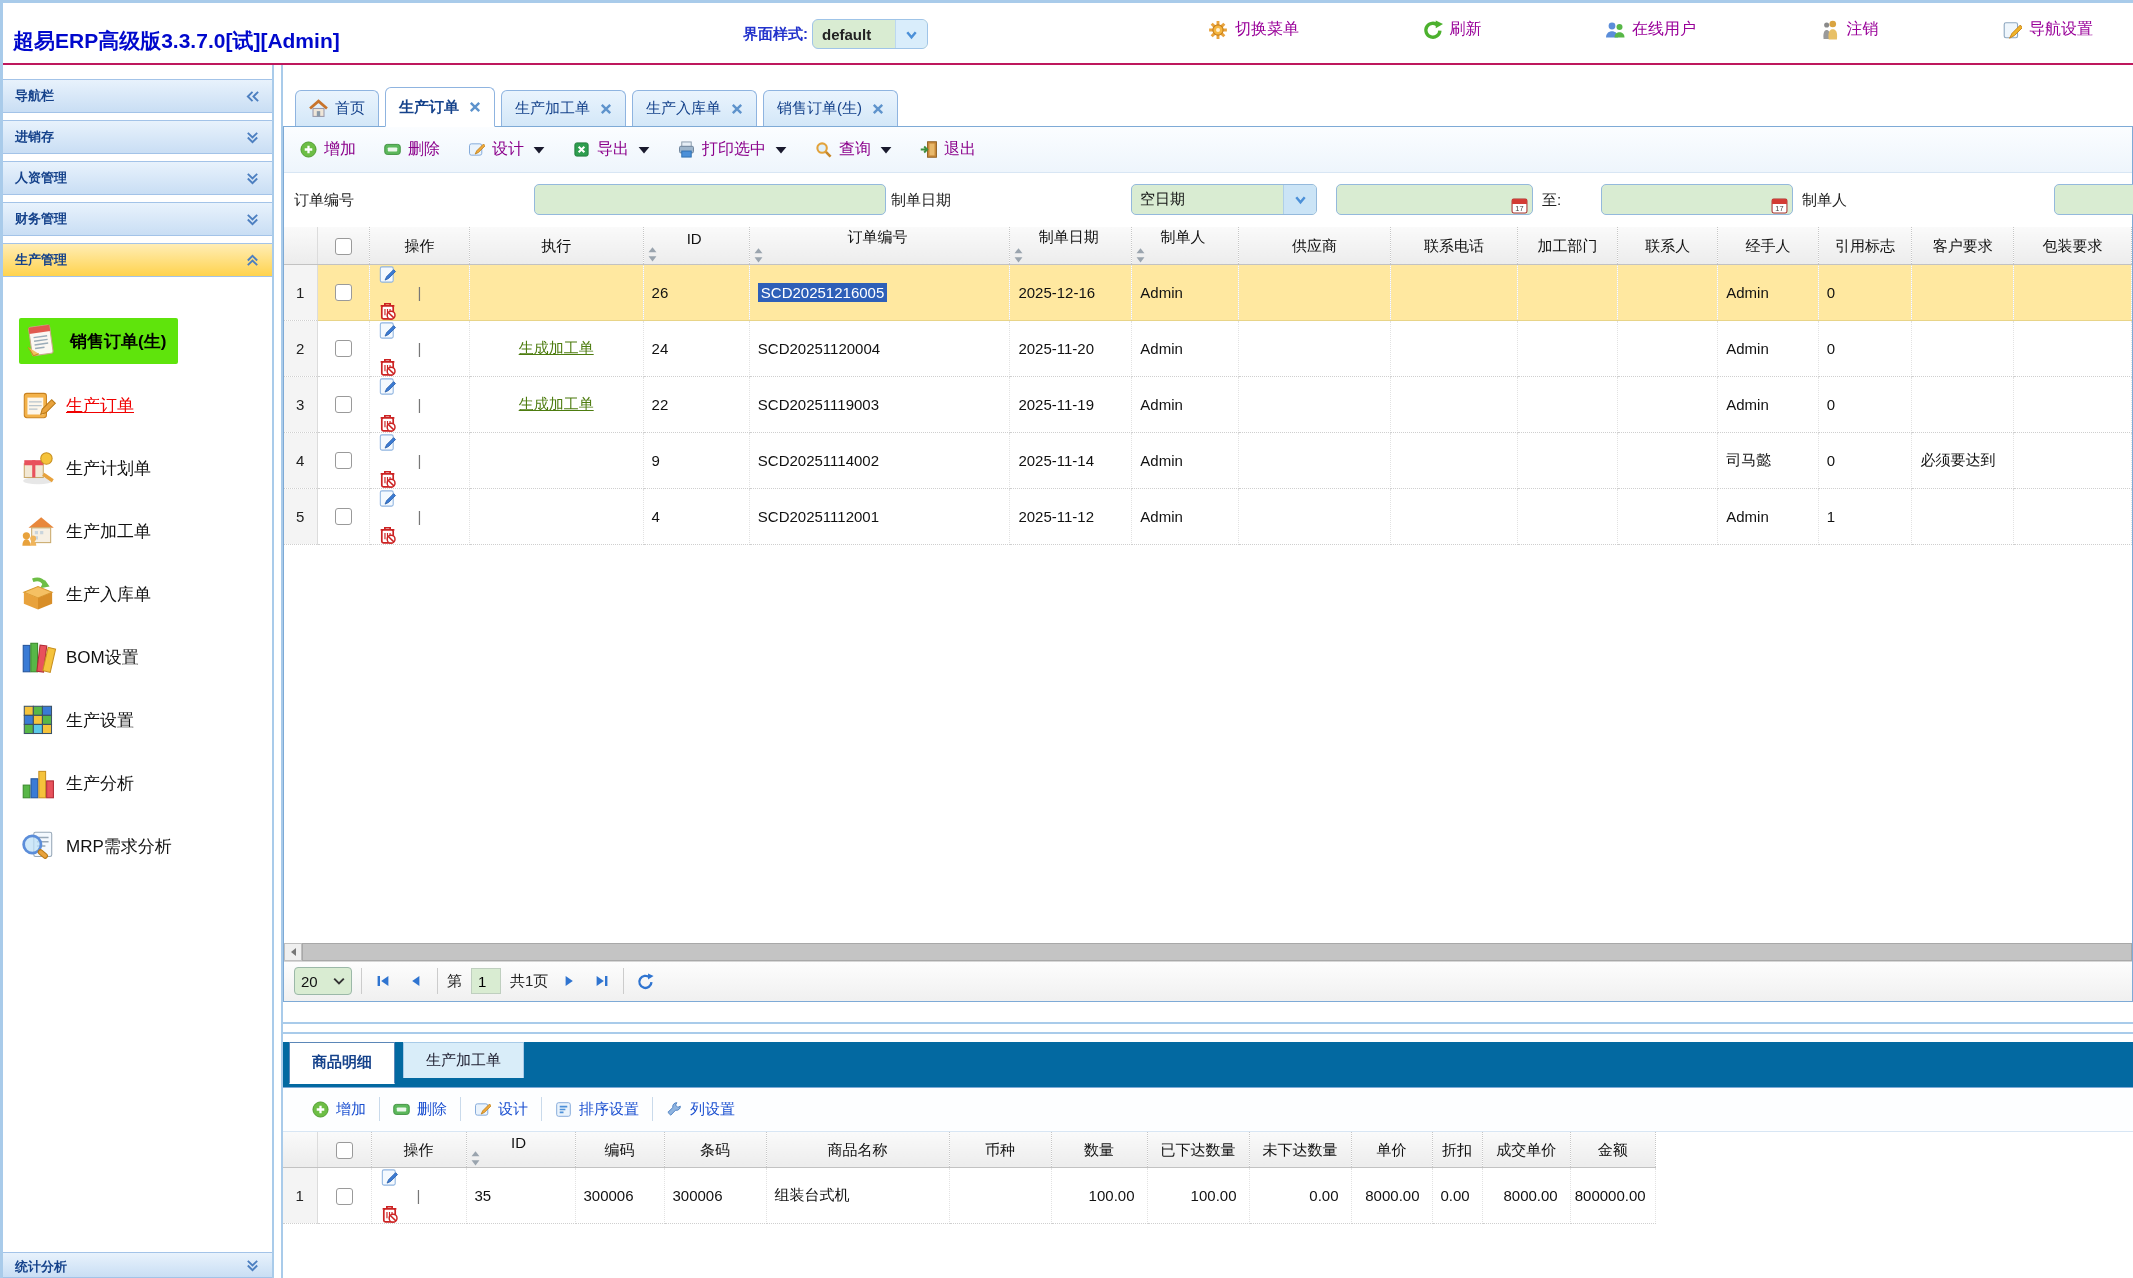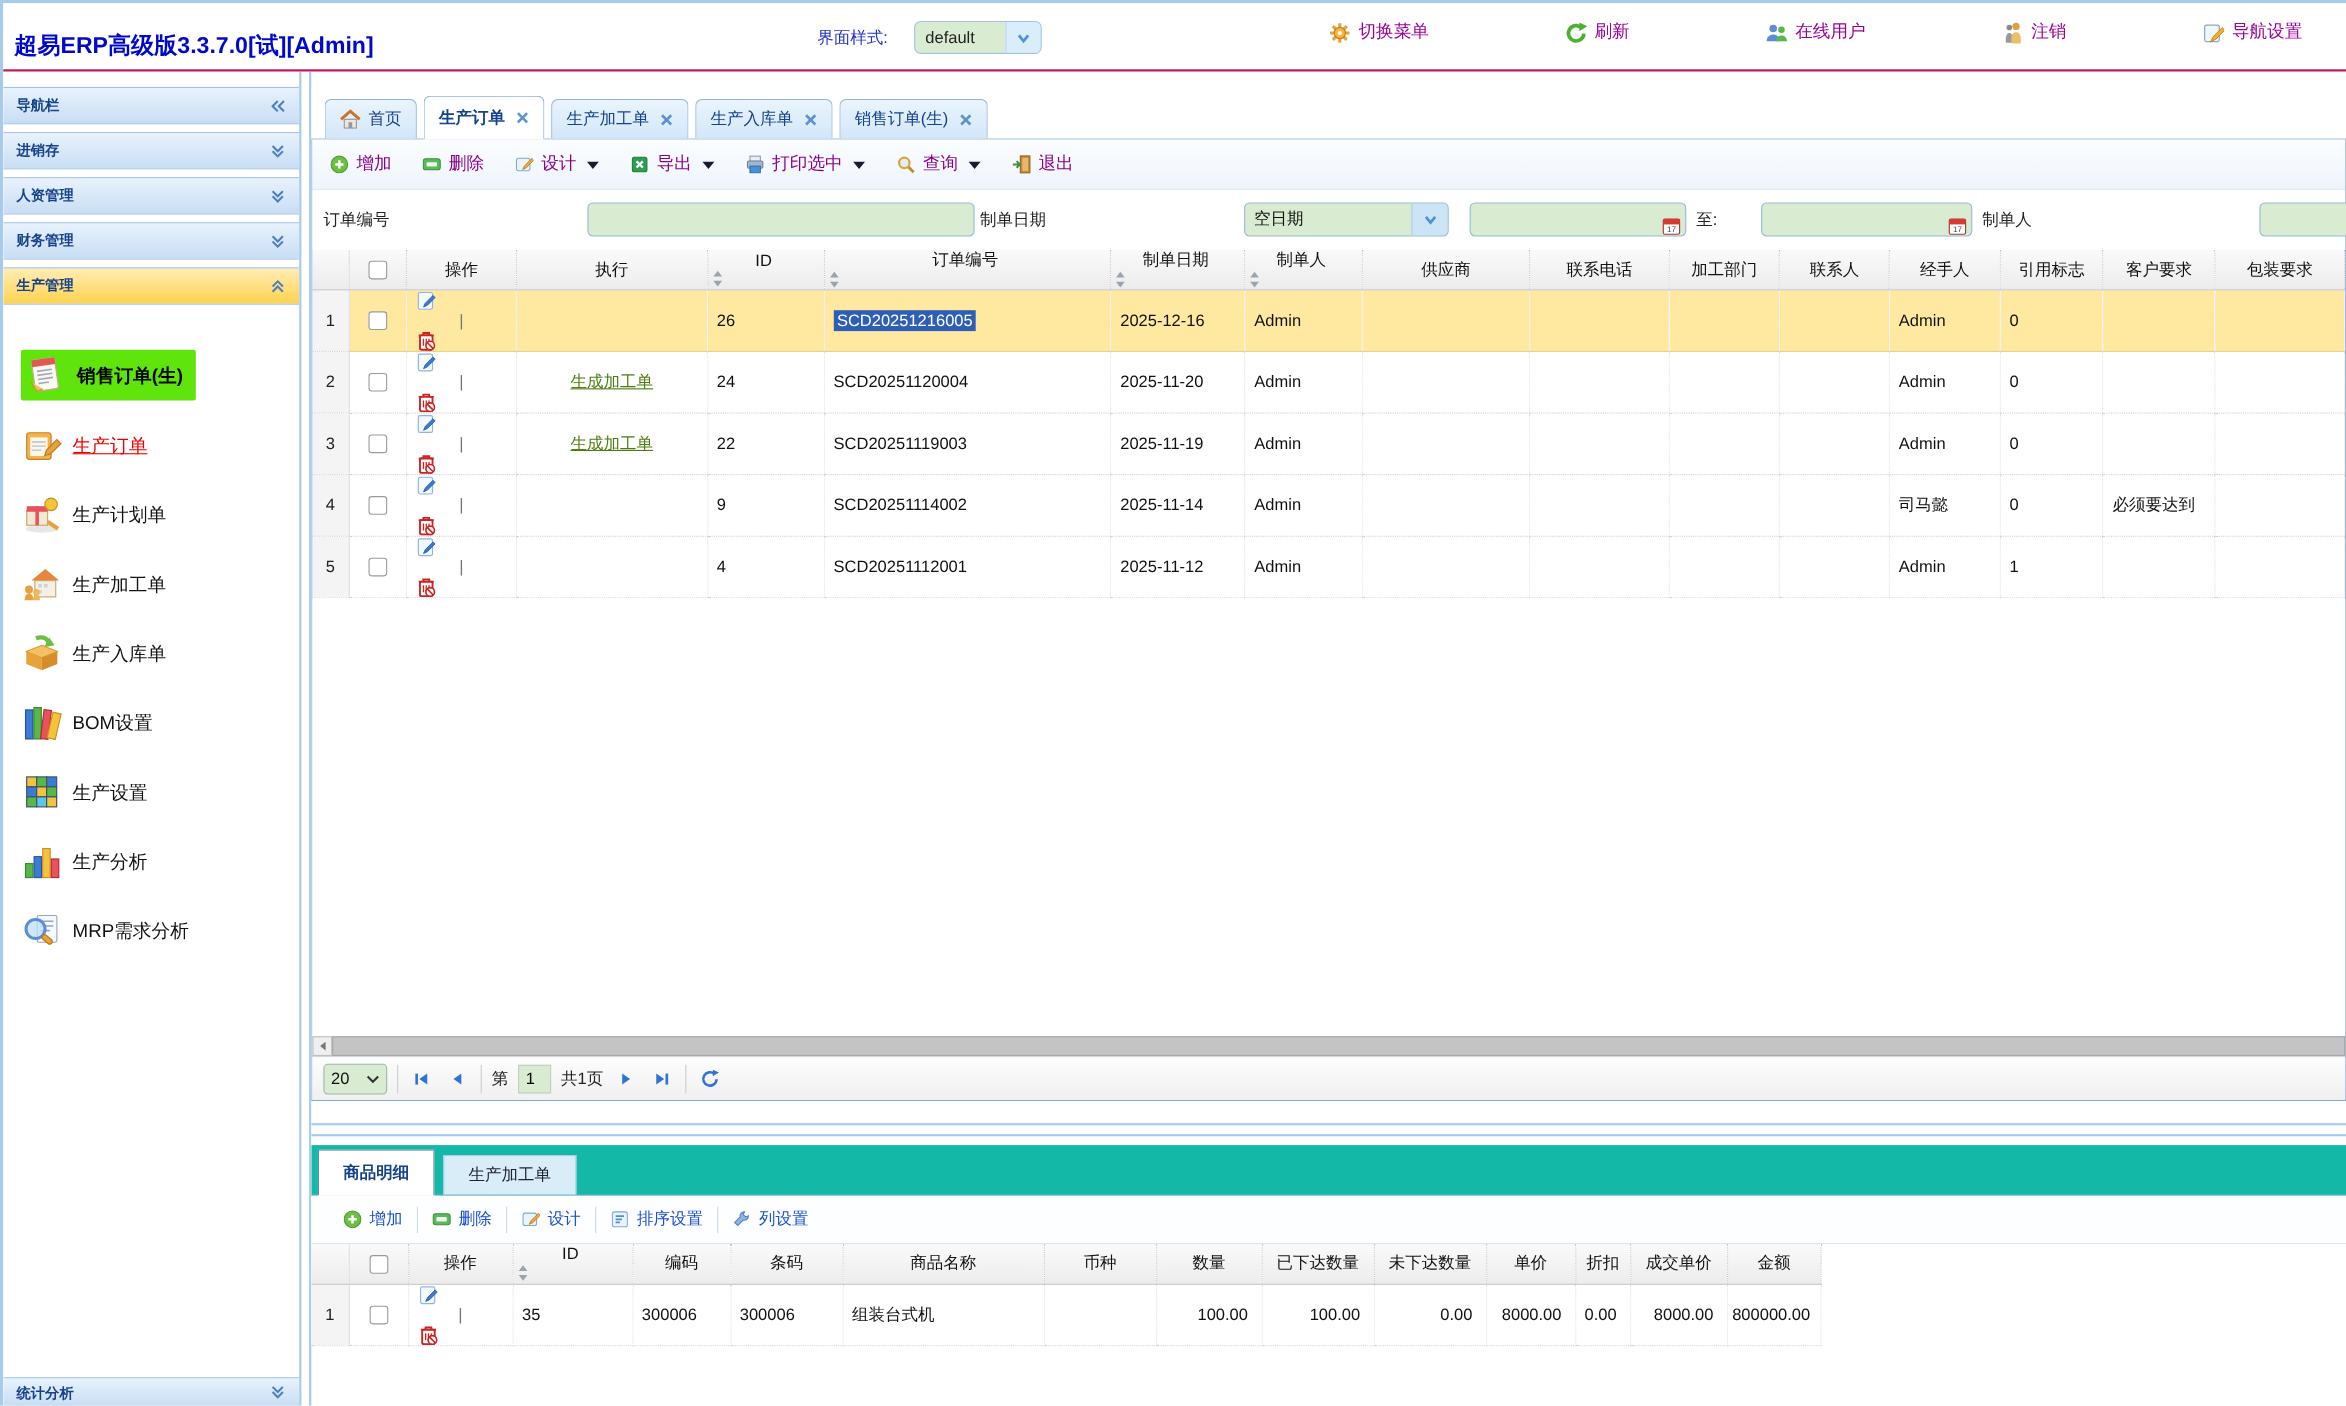--- a/index.html
+++ b/index.html
@@ -3,21 +3,21 @@
 <meta charset="utf-8">
 <style>
   * { box-sizing: border-box; margin: 0; padding: 0; }
   html,body { width:2133px; height:1278px; overflow:hidden; }
   body { font-family:"Liberation Sans","DejaVu Sans",sans-serif; font-size:15px; color:#111; background:#fff; }
   .page { width:2133px; height:1278px; border-top:3px solid #A9CBEA; border-left:3px solid #A9CBEA; display:flex; flex-direction:column; background:#fff; }
 
   
   .topbar { position:relative; height:62px; background:#fff; border-bottom:2px solid #be185d; flex:0 0 auto; }
   .app-title { position:absolute; left:10px; top:24px; font-size:21px; font-weight:bold; color:#0008CC; }
-  .style-picker { position:absolute; left:740px; top:16px; display:flex; align-items:center; gap:24px; }
+  .style-picker { position:absolute; left:740px; top:16px; display:flex; align-items:center; gap:4px;font-weight:bold; }
   .style-label { color:#2333CC; font-size:15px; }
   .ui-select { display:flex; align-items:stretch; width:116px; height:30px; border:1px solid #9FC4E8; border-radius:6px; overflow:hidden; background:#D9ECD2; cursor:pointer; }
   .ui-select .txt { flex:1; display:flex; align-items:center; padding-left:9px; font-size:15px; color:#222; }
   .ui-select .arr { width:32px; background:#D9EDFB; display:flex; align-items:center; justify-content:center; border-left:1px solid #BCD8F0; }
   .top-actions { position:absolute; left:1205px; right:40px; top:16px; display:flex; justify-content:space-between; align-items:center; }
   .top-action { display:flex; align-items:center; gap:7px; cursor:pointer;justify-content:center; }
   .top-action .lbl { color:#990099; font-size:16px; }
 
   
   .body-row { flex:1; display:flex; min-height:0; }
@@ -99,21 +99,21 @@
   .pbtn { display:flex; align-items:center; justify-content:center; width:24px; height:24px; cursor:pointer; }
   .ptext { font-size:15px; color:#222; }
   .pinput { width:30px; height:26px; background:#D9ECD2; border:1px solid #BFCFBF; text-align:left; padding-left:6px; font-size:15px; outline:none; }
 
   
   .splitter { height:40px; flex:0 0 auto; background:#fff; padding-top:20px; }
   .splitter .line { height:2px; background:#A9CBEA; margin-bottom:8px; }
 
   
   .detail-panel { flex:0 0 auto; background:#fff; display:flex; flex-direction:column; }
-  .dtabs { height:46px; flex:0 0 auto; display:flex; align-items:flex-end; padding-left:6px; border-bottom:1px solid #7EAAD6; background:#14b8a6; }
+  .dtabs { height:46px; flex:0 0 auto; display:flex; align-items:flex-start; padding-left:6px; border-bottom:1px solid #7EAAD6; background:#0369a1; }
   .dtab { display:inline-flex; align-items:center; height:36px; padding:0 22px; margin-right:8px; border:1px solid #A8CBE8; border-bottom:none; background:#D9EDF9; color:#223; font-size:15px; cursor:pointer; }
   .dtab.active { background:#fff; border:1px solid #5B87B8; border-bottom:1px solid #fff; margin-bottom:-1px; height:42px; font-weight:bold; color:#15428B; z-index:2; }
 
   .icon svg { display:block; width:17px; height:17px; }
   .i20 svg { width:20px; height:20px; }
   .i14 svg { width:14px; height:14px; }
   .i12 svg { width:12px; height:12px; }
   .i38 svg { width:38px; height:38px; }
   .i19 svg { width:19px; height:19px; }
   .chev svg { width:15px; height:15px; }

